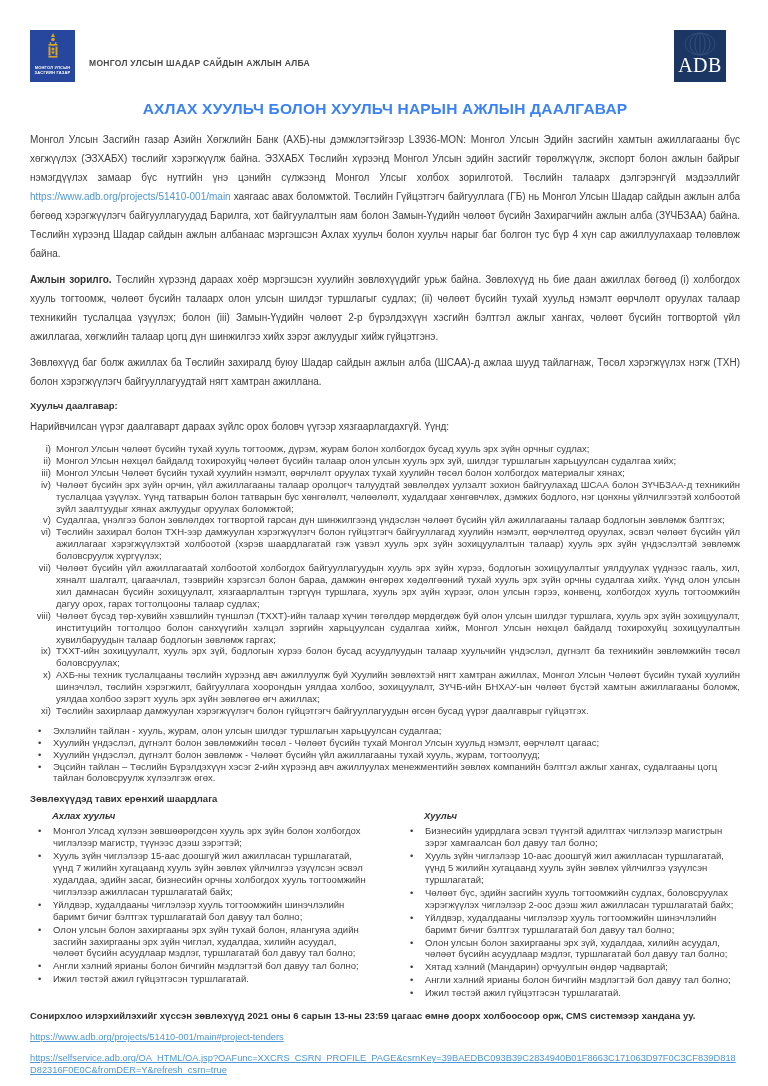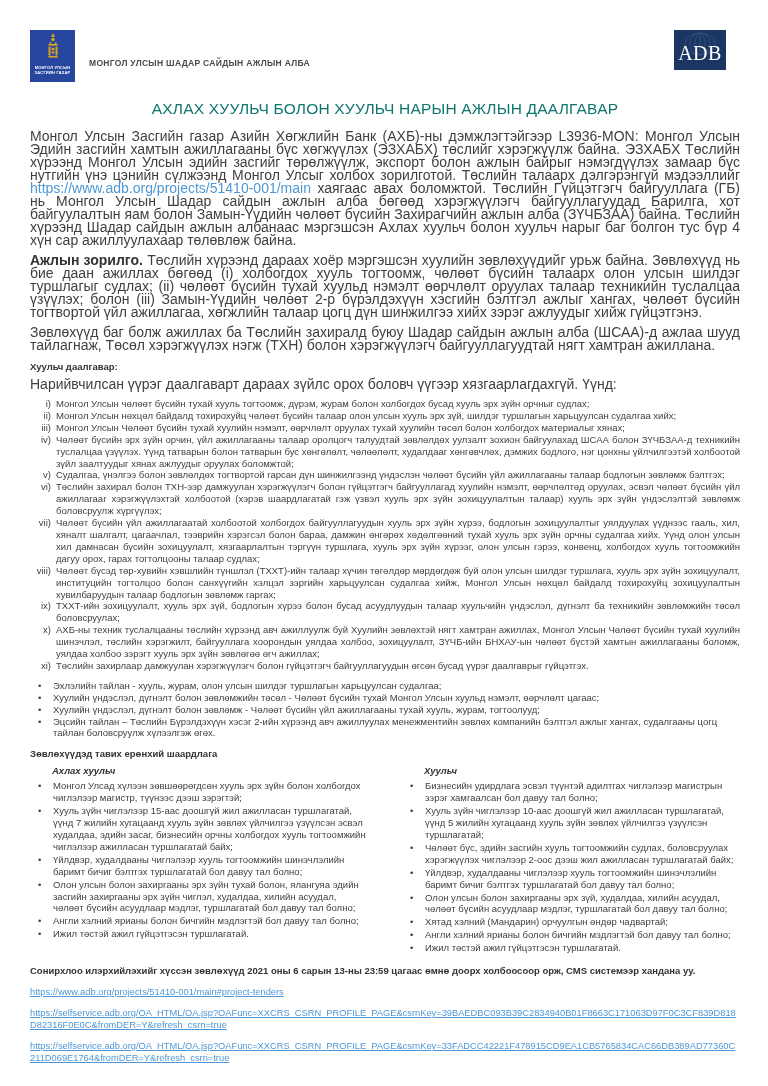--- a/index.html
+++ b/index.html
@@ -25,38 +25,38 @@
   .gov-logo .caption {
     font-size: 4px; line-height: 5px; color: #ffffff; text-align: center;
     font-weight: 700; letter-spacing: 0.2px; margin-top: 2px; white-space: pre-line;
   }
   .org-name {
     font-size: 8.5px; font-weight: 700; color: #4a4a4a; letter-spacing: 0.3px;
     margin-left: 14px; margin-top: 28px;
   }
   .adb-logo {
     position: absolute; right: 14px; top: 0;
-    width: 52px; height: 40px; background: #1c3663;
+    width: 52px; height: 52px; background: #1c3663;
     display: flex; align-items: flex-end; justify-content: center;
     overflow: hidden;
   }
   .adb-logo .globe { position: absolute; top: 2px; left: 50%; transform: translateX(-50%); opacity: 0.55; }
   .adb-text {
     font-family: "Liberation Serif", serif; color: #ffffff;
     font-size: 20px; font-weight: 400; line-height: 1; margin-bottom: 7px;
     letter-spacing: 0.5px; position: relative;
   }
   
   .doc-title {
-    text-align: center; font-size: 15.5px; font-weight: 400; color: #0f766e;
+    text-align: center; font-size: 15.5px; font-weight: 700; color: #3b82f6;
     margin-top: 14px; margin-bottom: 12px; letter-spacing: 0.2px;
   }
   
   .para {
-    font-size: 14px; line-height: 13px; text-align: justify;
+    font-size: 10px; line-height: 19px; text-align: justify;
     margin-bottom: 7px; color: #3f3f3f;
   }
   .lead { font-weight: 700; color: #333; }
   a.inline-link, a.doc-link { color: #4f97d5; text-decoration: none; }
   .section-heading {
     font-size: 9.5px; font-weight: 700; color: #333;
     margin: 9px 0 6px 0;
   }
   
   ol.duties { list-style: none; margin: 4px 0 8px 2px; }

